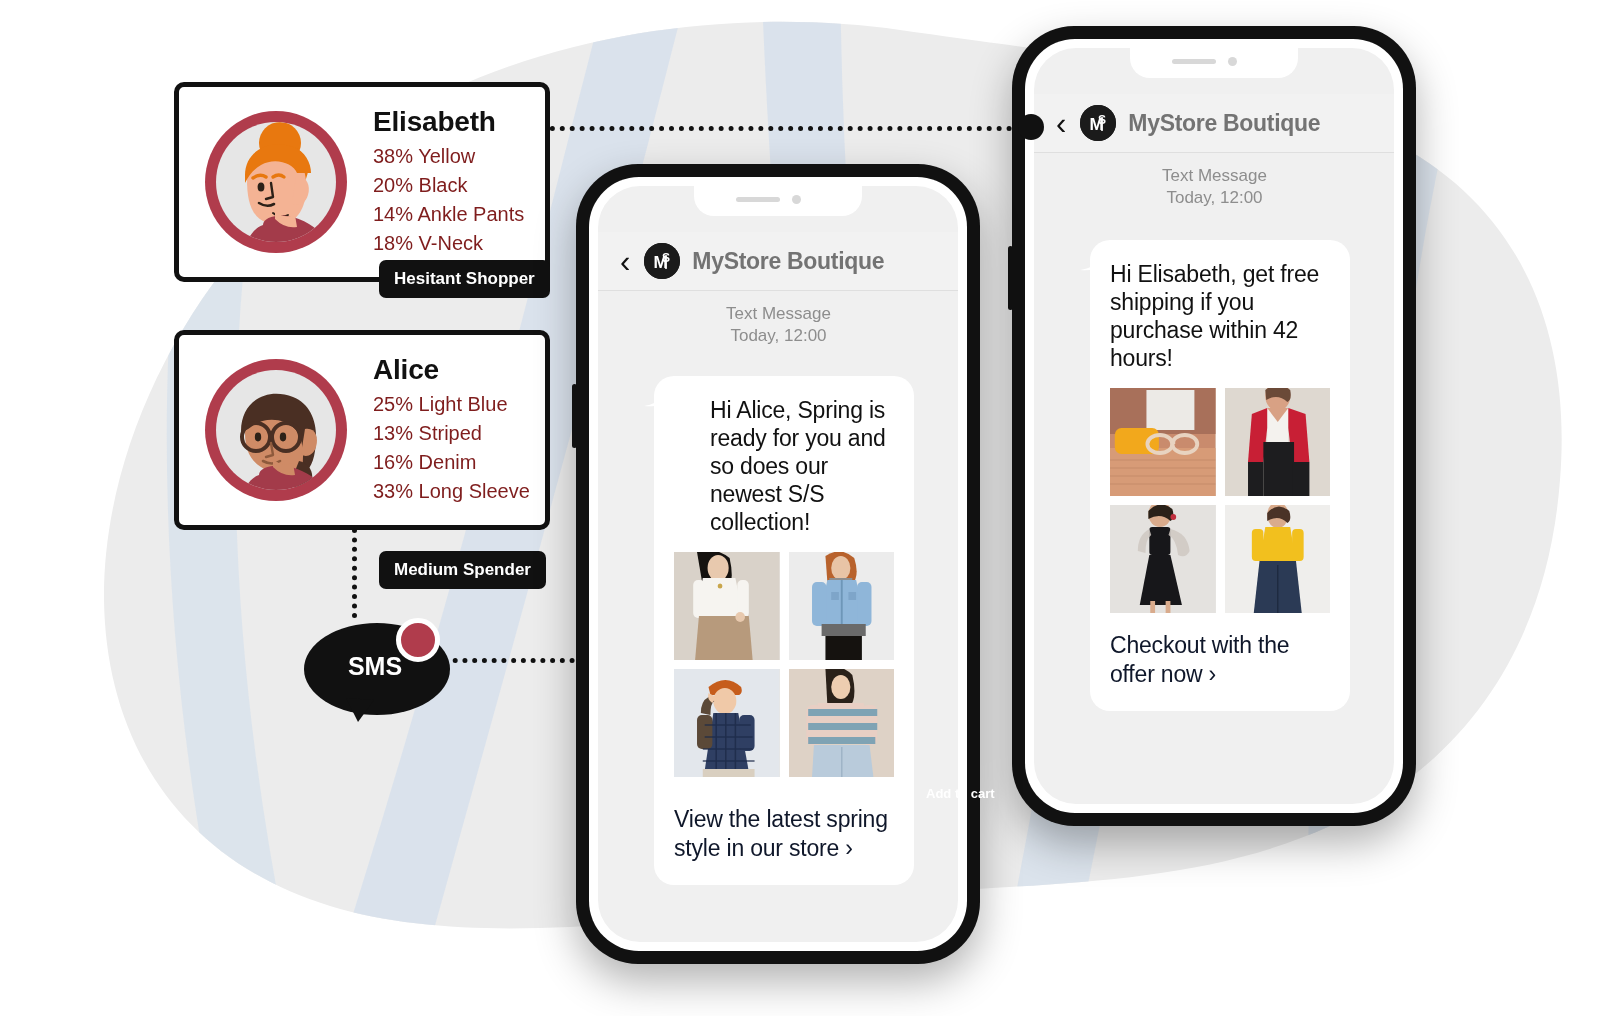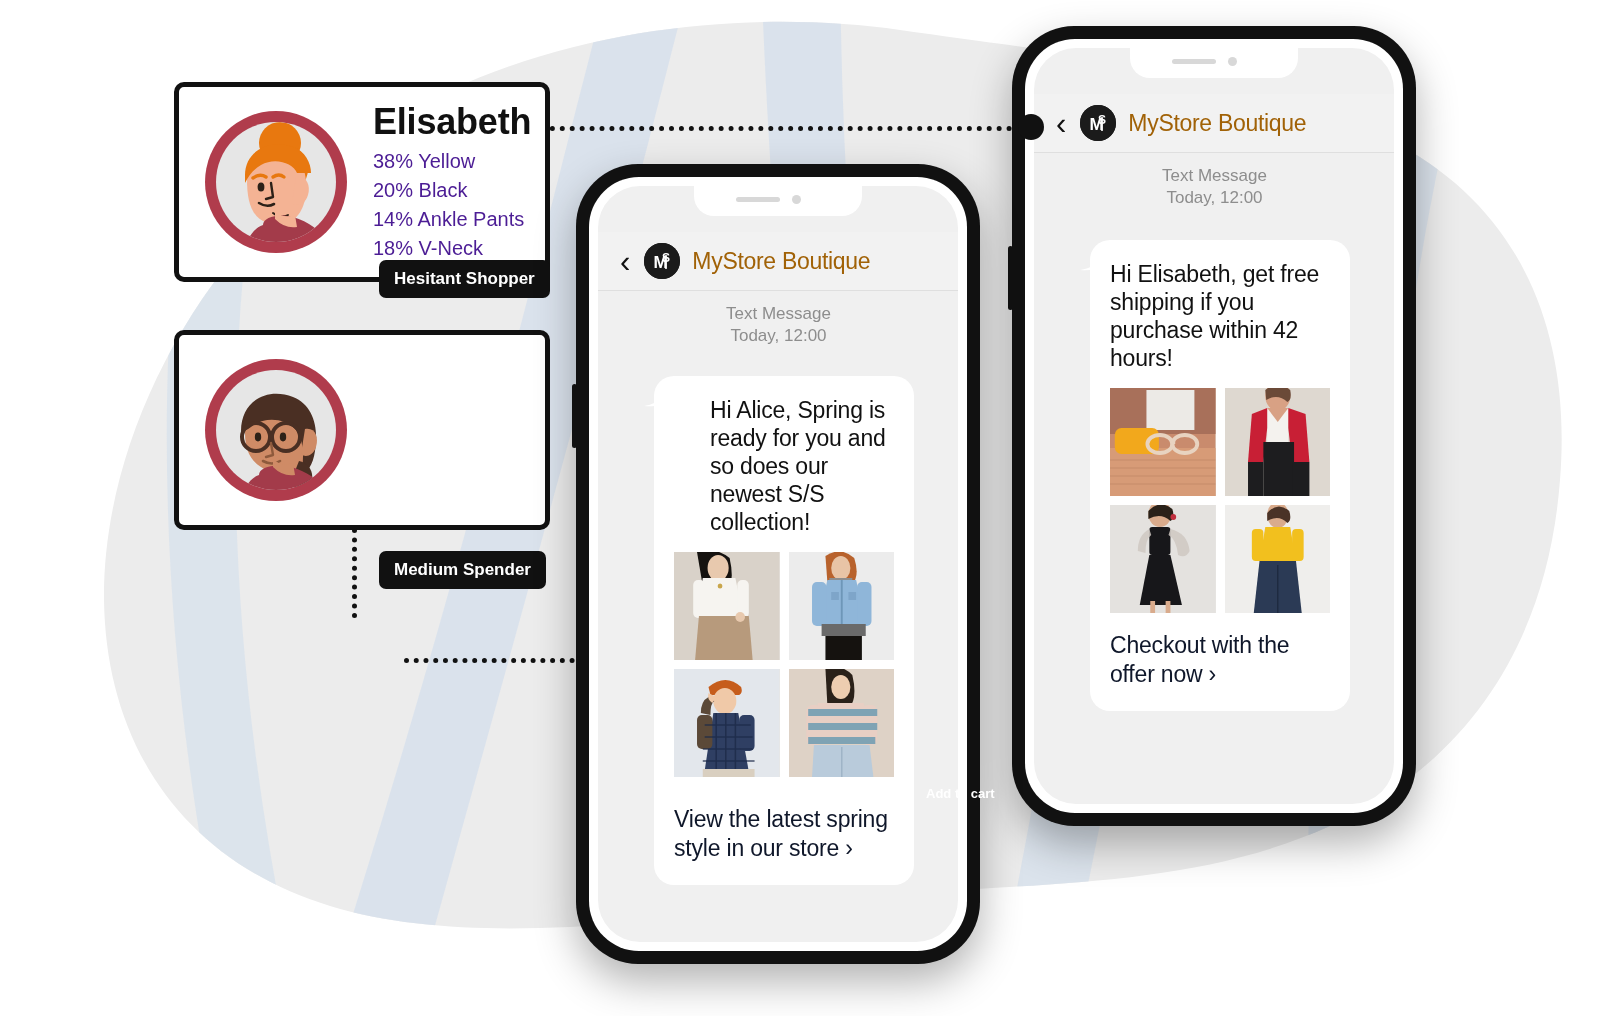--- a/index.html
+++ b/index.html
@@ -12,23 +12,23 @@
   .bg-blob{position:absolute;left:0;top:0;width:1600px;height:1016px;z-index:0;}
 
   
   .card{position:absolute;background:#ffffff;border:5px solid #111111;
         border-radius:10px;box-sizing:border-box;display:flex;align-items:center;
         z-index:6;}
   .card-1{left:174px;top:82px;width:376px;height:200px;}
   .card-2{left:174px;top:330px;width:376px;height:200px;}
   .avatar-wrap{position:relative;width:150px;height:150px;margin-left:22px;flex:0 0 auto;}
   .card-info{margin-left:22px;display:flex;flex-direction:column;justify-content:center;}
-  .card-name{font-size:36px;font-weight:bold;color:#111111;letter-spacing:-.2px;
+  .card-name{font-size:28px;font-weight:bold;color:#111111;letter-spacing:-.2px;
              line-height:1.15;margin-bottom:4px;}
-  .card-stat{font-size:20px;color:#4c1d95;line-height:1.45;white-space:nowrap;}
+  .card-stat{font-size:20px;color:#7f1d1d;line-height:1.45;white-space:nowrap;}
 
   .tag{position:absolute;background:#111111;color:#ffffff;border-radius:7px;
        font-size:17px;font-weight:bold;padding:9px 15px;white-space:nowrap;z-index:8;}
   .tag-1{left:379px;top:260px;}
   .tag-2{left:379px;top:551px;}
 
   
   .sms-wrap{position:absolute;left:300px;top:612px;width:180px;height:110px;z-index:8;}
   .sms-label{position:absolute;left:25px;top:40px;width:100px;text-align:center;
              color:#ffffff;font-size:25px;font-weight:bold;z-index:2;}
@@ -49,21 +49,21 @@
          background:#ffffff;border-bottom-left-radius:20px;border-bottom-right-radius:20px;z-index:4;}
   .notch-bar{position:absolute;border-radius:4px;background:#d8d8d8;}
   .notch-cam{position:absolute;border-radius:50%;background:#d8d8d8;}
 
   .navbar{position:absolute;left:0;right:0;background:#f2f2f2;
           display:flex;align-items:center;border-bottom:1px solid #dfdfdf;z-index:3;}
   .back-chev{flex:0 0 auto;color:#111111;font-weight:300;line-height:1;}
   .brand-logo{flex:0 0 auto;border-radius:50%;background:#1b1b1b;position:relative;
               display:flex;align-items:center;justify-content:center;color:#ffffff;
               font-weight:bold;}
-  .brand-name{font-weight:400;color:#a16207;white-space:nowrap;letter-spacing:-.3px;}
+  .brand-name{font-weight:700;color:#737373;white-space:nowrap;letter-spacing:-.3px;}
 
   .meta{position:absolute;left:1px;right:0;text-align:center;color:#8d8d8d;z-index:2;}
   .meta .m1{font-weight:500;}
   .meta .m2{}
 
   .bubble{position:absolute;background:#ffffff;border-radius:20px;z-index:2;}
   .bubble-tail{position:absolute;width:34px;height:34px;z-index:1;}
   .msg-text{color:#111111;font-weight:500;letter-spacing:-.2px;}
   .grid{display:grid;grid-template-columns:1fr 1fr;}
   .thumb{position:relative;overflow:hidden;background:#e9e6e2;}
@@ -98,20 +98,28 @@
     </g>
   </svg>
 
   <div class="dot-h" style="left:530px;top:126px;width:492px;"></div>
   <div class="end-dot" style="left:1018px;top:114px;"></div>
 
   <div class="dot-v" style="left:352px;top:528px;height:90px;"></div>
   <div class="dot-h" style="left:404px;top:658px;width:200px;"></div>
   <div class="end-dot" style="left:594px;top:646px;"></div>
 
+  <div class="sms-wrap">
+    <svg width="180" height="110" viewBox="0 0 180 110" style="position:absolute;left:0;top:0;">
+      <ellipse cx="77" cy="57" rx="73" ry="46" fill="#111111"></ellipse>
+      <path d="M46,86 L58,110 L74,88 Z" fill="#111111"></path>
+    </svg>
+    <div class="sms-label">SMS</div>
+    <div class="sms-dot"></div>
+  </div>
 
   <div class="card card-1">
     <div class="avatar-wrap">
       <svg viewBox="0 0 150 150" width="150" height="150">
         <circle cx="75" cy="75" r="71" fill="#b03c4c"></circle>
         <circle cx="75" cy="75" r="60" fill="#e6e6e6"></circle>
         <clipPath id="av1">
             <circle cx="75" cy="75" r="60"></circle>
           </clipPath>
         <g clip-path="url(#av1)">
@@ -159,20 +167,27 @@
           <path d="M69,81 h2" stroke="#4a2f23" stroke-width="4"></path>
           <ellipse cx="57" cy="82" rx="3.2" ry="4.4" fill="#2c2118"></ellipse>
           <ellipse cx="82" cy="82" rx="3.2" ry="4.4" fill="#2c2118"></ellipse>
           <path d="M70,88 l2,12 l-7,2" stroke="#8e5a3c" stroke-width="2.4" fill="none" stroke-linecap="round" stroke-linejoin="round"></path>
           <path d="M62,106 q9,5 17,0" stroke="#8e5a3c" stroke-width="2.6" fill="none" stroke-linecap="round"></path>
           <path d="M58,120 C58,112 74,108 90,112 C118,120 134,140 138,164 L34,164 C38,142 46,124 58,120 Z" fill="#a33b4a"></path>
           <path d="M72,112 q10,10 22,8 l-2,-12 q-12,4 -20,-4 Z" fill="#cf8b66"></path>
         </g>
       </svg>
     </div>
+    <div class="card-info">
+      <div class="card-name">Alice</div>
+      <div class="card-stat">25% Light Blue</div>
+      <div class="card-stat">13% Striped</div>
+      <div class="card-stat">16% Denim</div>
+      <div class="card-stat">33% Long Sleeve</div>
+    </div>
   </div>
   <div class="tag tag-2">Medium Spender</div>
 
   <div class="phone" style="left:1012px;top:26px;width:404px;height:800px;z-index:7;">
     <div class="side-btn" style="left:-4px;top:220px;width:5px;height:64px;"></div>
     <div class="phone-inner">
       <div class="screen">
 
         <div class="notch" style="width:168px;height:30px;">
           <div class="notch-bar" style="left:42px;top:11px;width:44px;height:5px;"></div>

